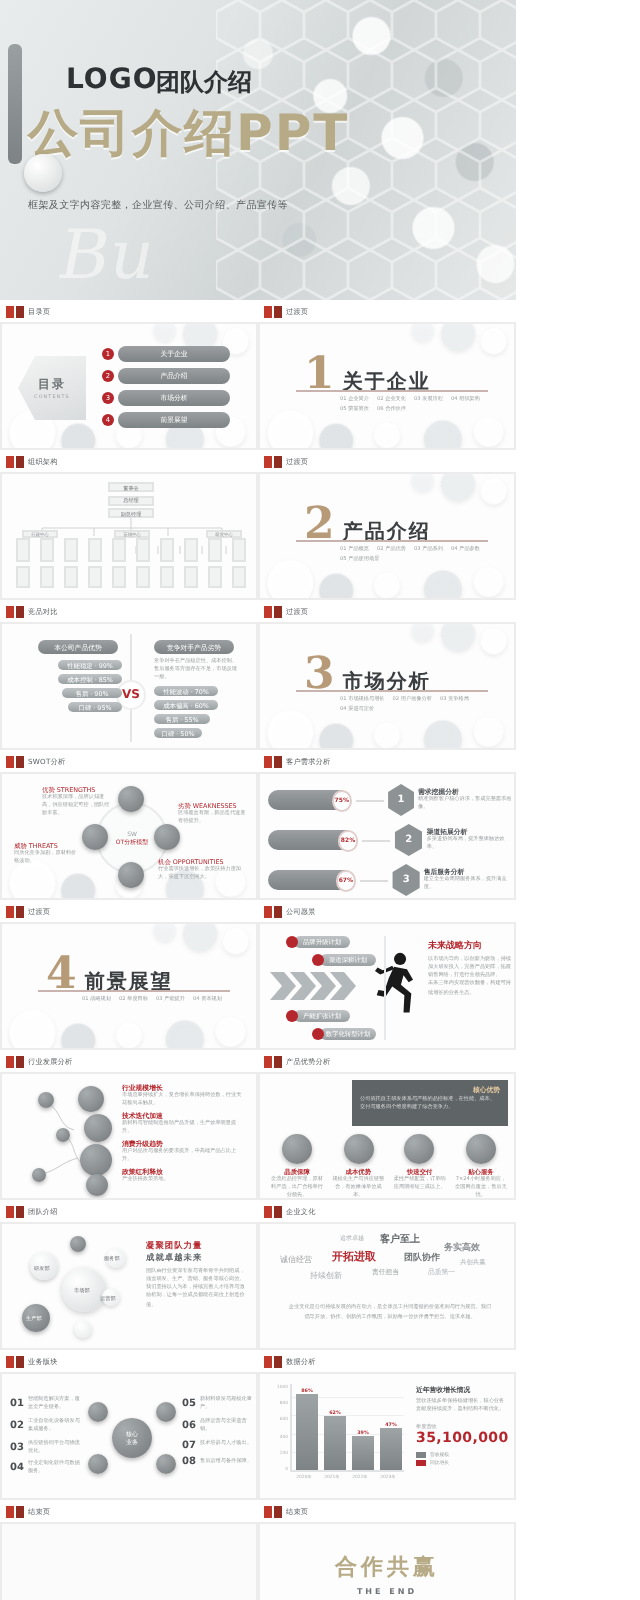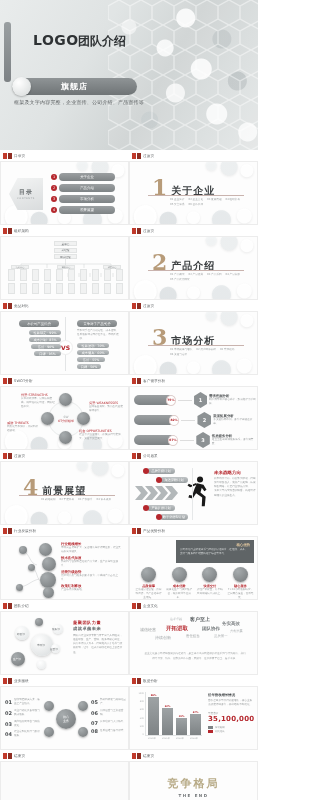--- a/index.html
+++ b/index.html
@@ -103,25 +103,24 @@
         <pattern id="hx" width="22" height="25" patternUnits="userSpaceOnUse">
           <polygon points="11,0 22,6 22,19 11,25 0,19 0,6" fill="none" stroke="#ffffff" stroke-width="1.4" opacity=".85"></polygon>
           <polygon points="11,0 22,6 22,19 11,25 0,19 0,6" fill="#ffffff" opacity=".12"></polygon>
         </pattern>
       </defs>
       <rect width="150" height="150" fill="url(#hx)"></rect>
     </svg>
     <div class="cover-left-bar"></div>
     <div class="cv-logo">LOGO</div>
     <div class="cv-sub">团队介绍</div>
-    <div class="cv-pill">
-      <span>旗舰店</span>
-    </div>
+    <div class="cv-title">公司介绍PPT</div>
     <div class="cv-knob"></div>
     <div class="cv-desc">框架及文字内容完整，企业宣传、公司介绍、产品宣传等</div>
+    <div class="cv-script">Bu</div>
   </div>
 
   <div class="grid">
 
     <div class="cell">
       <div class="lbl">
         <span class="flag">
             <i></i>
             <i></i>
           </span>
@@ -723,21 +722,21 @@
       <div class="lbl">
         <span class="flag">
             <i></i>
             <i></i>
           </span>
         <span>结束页</span>
       </div>
       <div class="slide">
         <div class="bubbles"></div>
         <div style="position:absolute;left:0;top:14px;width:100%;text-align:center;">
-          <div class="end-title">竞争格局</div>
+          <div class="end-title">合作共赢</div>
           <div class="end-sub" style="margin-top:2px;">THE END</div>
         </div>
 
       </div>
     </div>
 
   </div>
 </div>
 
 </body></html>

